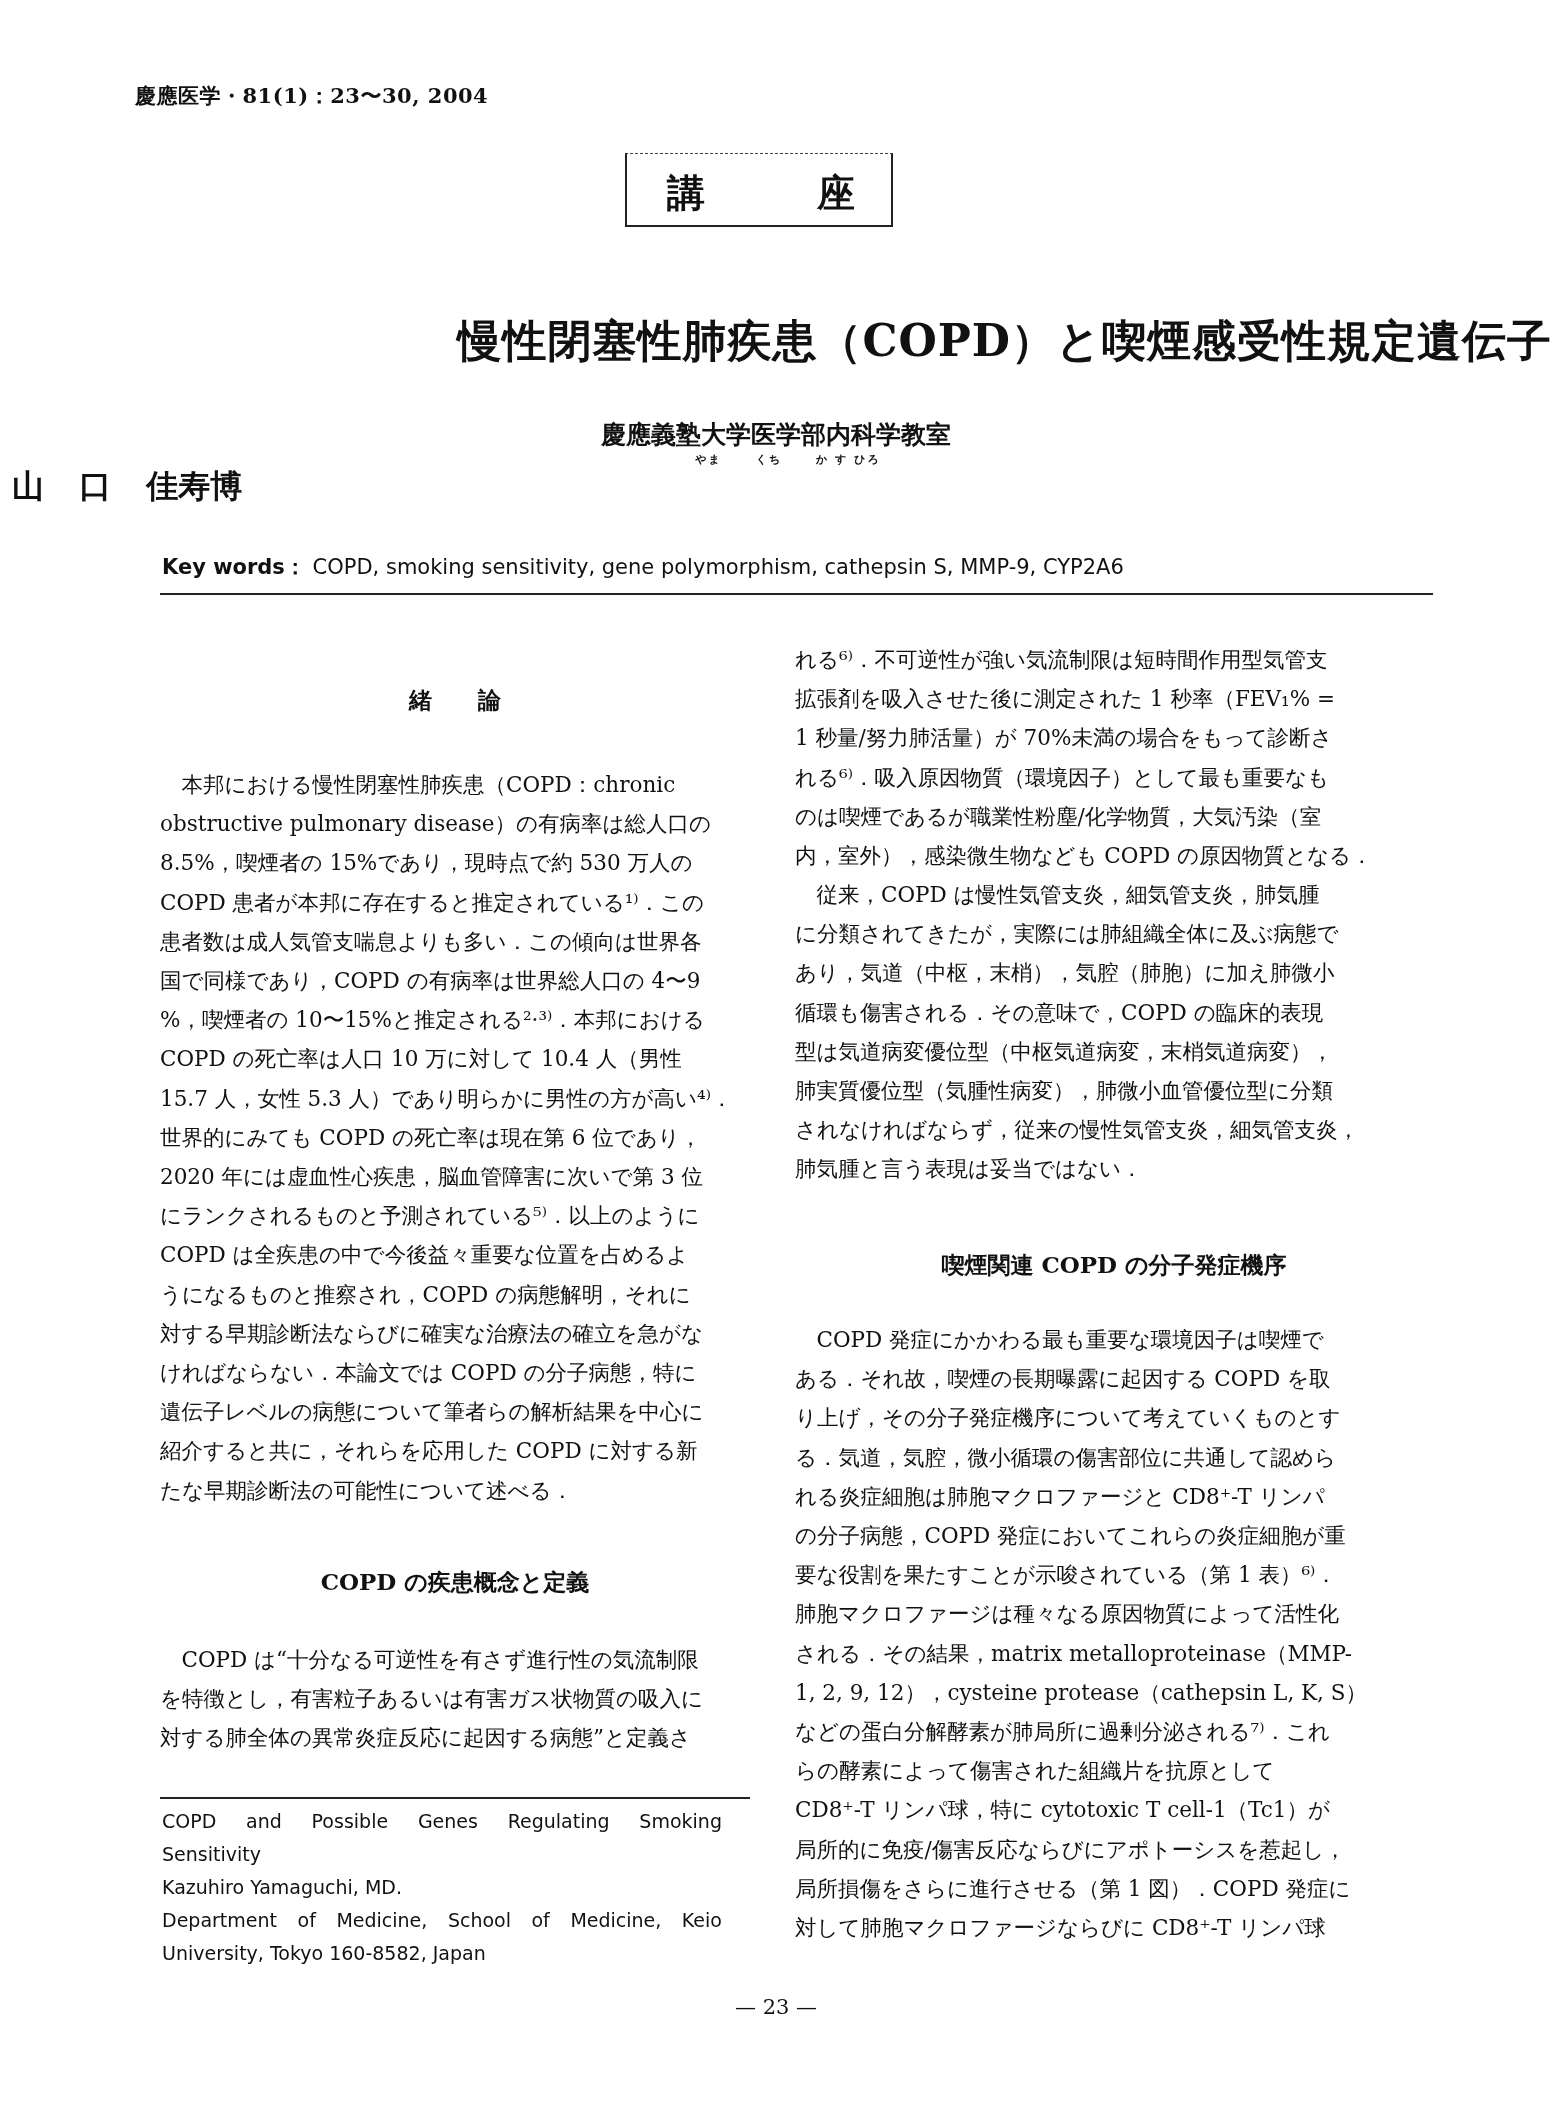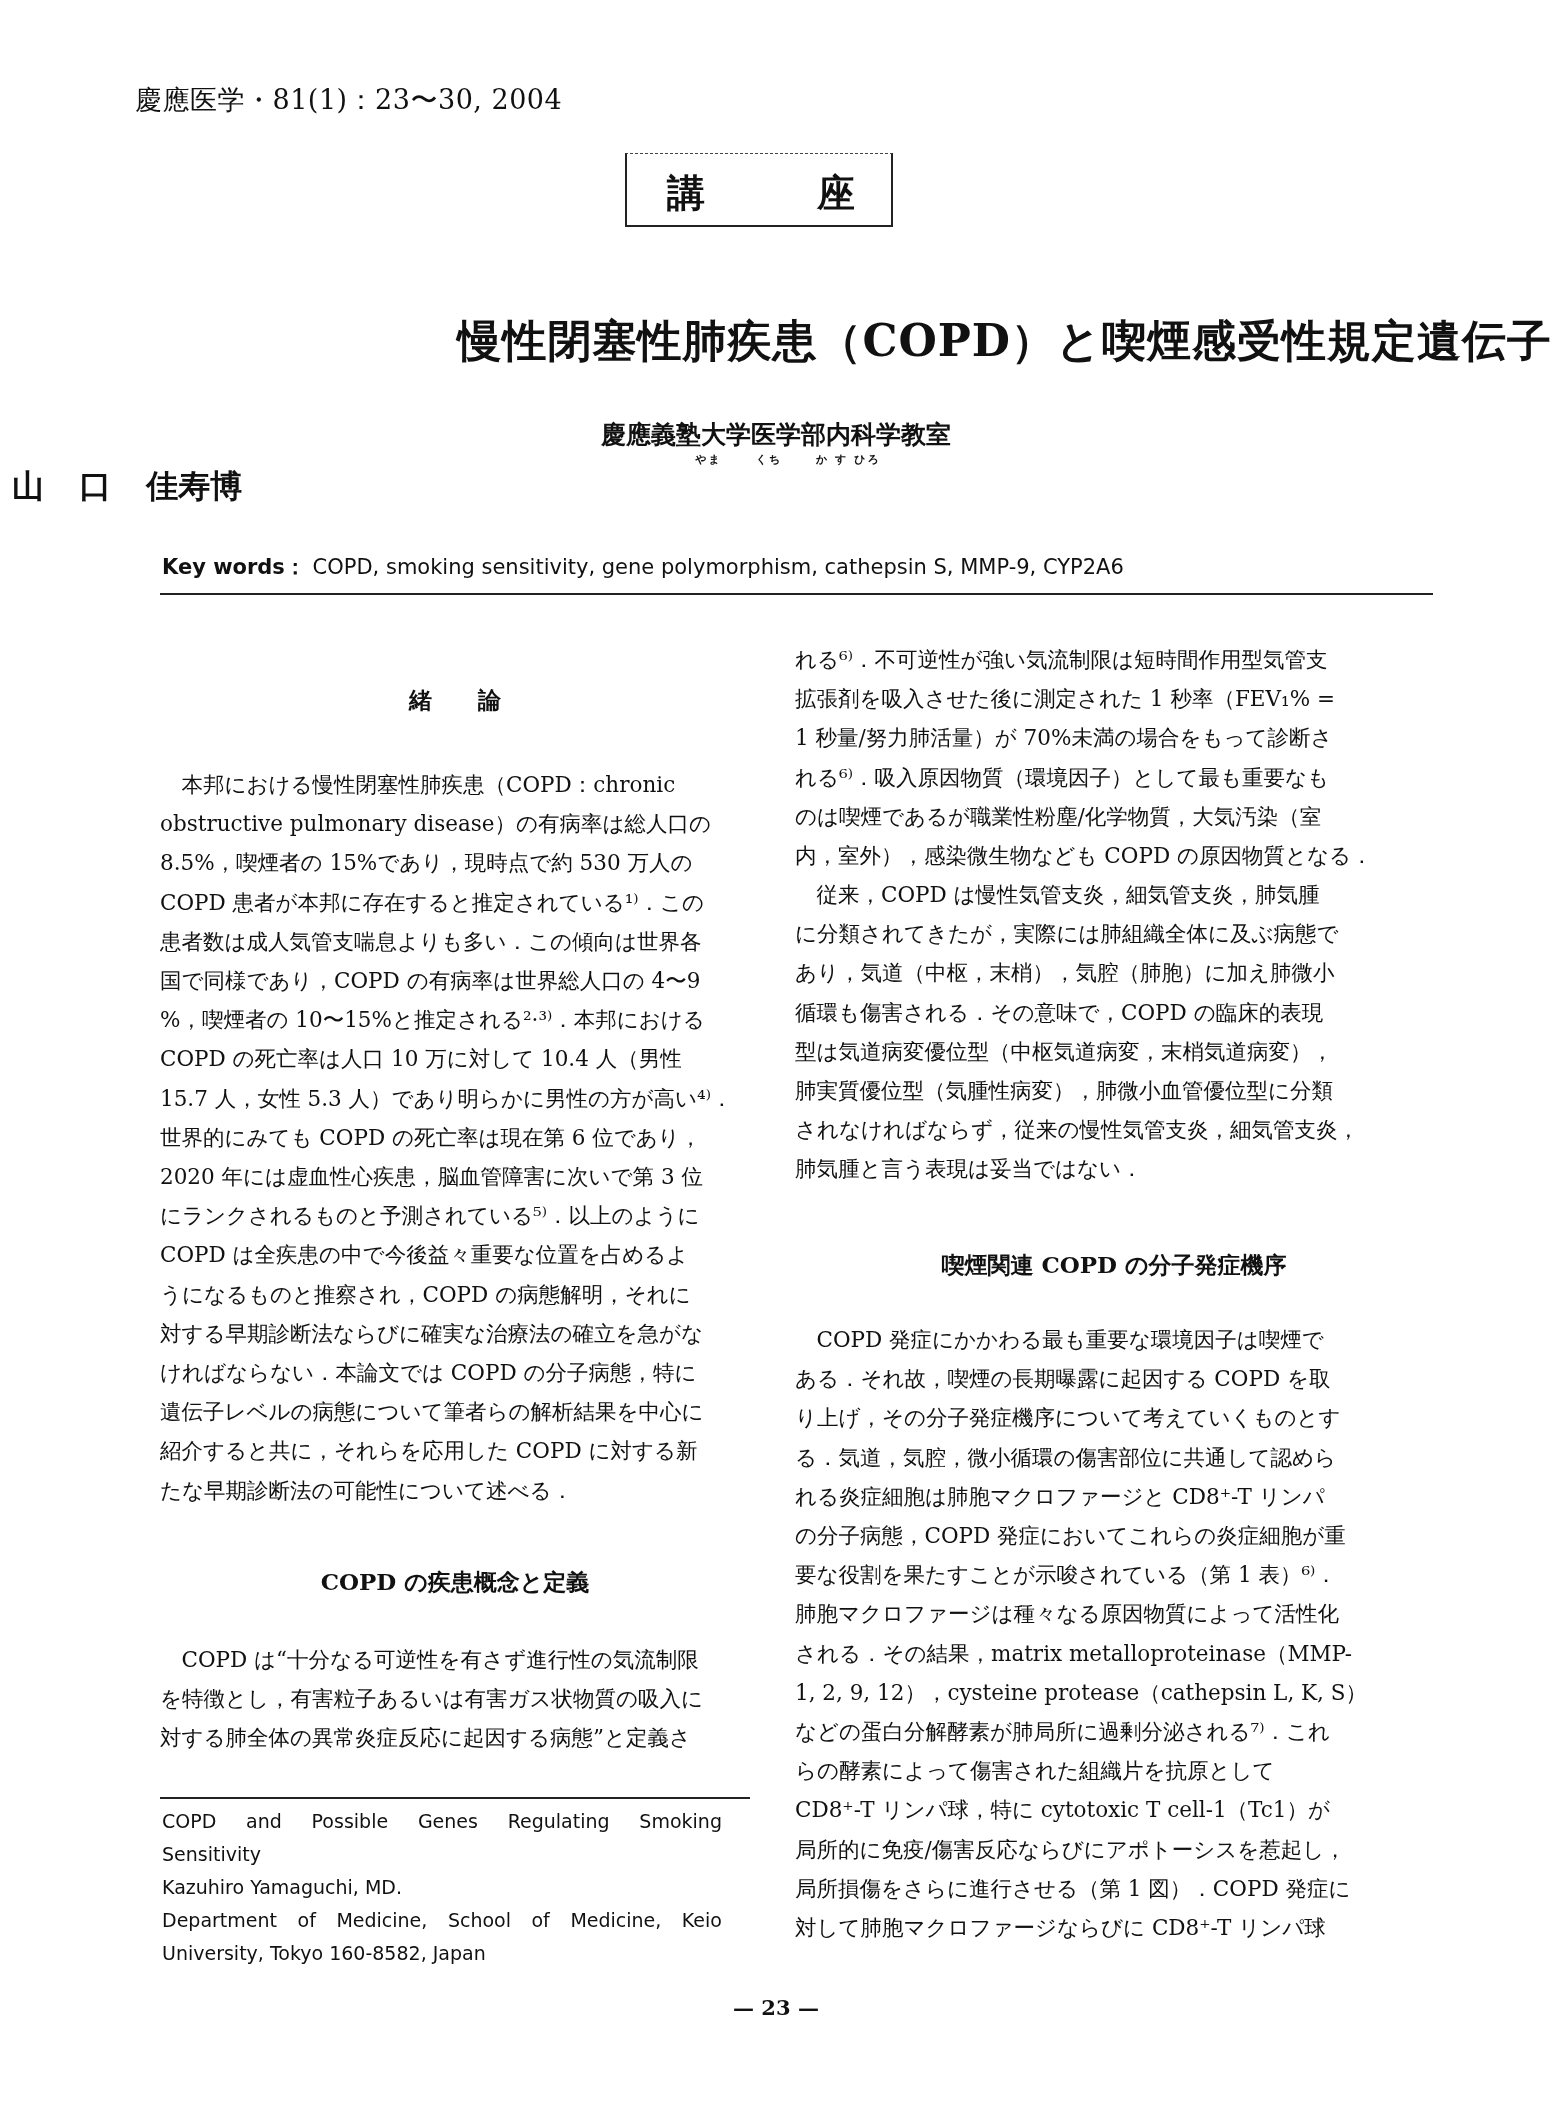--- a/index.html
+++ b/index.html
@@ -1,19 +1,19 @@
 <!DOCTYPE html>
 <html><head>
 <meta charset="utf-8">
 <style>
   html, body { margin:0; padding:0; background:#ffffff; }
   body { width:1552px; height:2123px; position:relative; overflow:hidden;
          font-family: "DejaVu Serif", "Liberation Serif", serif; color:#111; }
   .abs { position:absolute; }
-  .journal { left:135px; top:82px; font-size:27px; font-weight:normal; letter-spacing:0.5px; }
+  .journal { left:135px; top:82px; font-size:21px; font-weight:bold; letter-spacing:0.5px; }
   .kouza-box { left:625px; top:153px; width:268px; height:74px; border:2px solid #222; border-top:1px dashed #444; box-sizing:border-box; }
   .kouza-box span { position:absolute; top:14px; font-size:38px; font-weight:bold; font-family:"DejaVu Sans", sans-serif; }
   .kouza-box .k1 { left:40px; } .kouza-box .k2 { left:190px; }
   .title { left:0; width:1552px; top:312px; text-align:right; font-size:44px; font-weight:bold; letter-spacing:1px; }
   .affil { left:0; width:1552px; top:418px; text-align:center; font-size:25px; font-weight:bold; }
   .ruby { left:0; width:1552px; top:452px; text-align:center; font-size:11px; font-weight:bold; letter-spacing:2px;padding-left:12px; }
   .ruby span { display:inline-block; margin:0 14px; }
   .author { left:0; width:1552px; top:465px; text-align:left; font-size:32px; font-weight:bold; font-family:"DejaVu Sans", sans-serif; }
   .author span { margin:0 12px; }
   .keywords { left:162px; top:553px; font-size:21px; font-family:"DejaVu Sans", sans-serif; }
@@ -21,21 +21,21 @@
   .rule-top { left:160px; top:593px; width:1273px; height:2px; background:#222; }
   .col { font-size:21.5px; line-height:39.2px; text-align:justify; }
   .col-left { left:160px; top:0; width:590px; }
   .col-right { left:795px; top:0; width:638px; }
   .sec-head { font-weight:bold; text-align:center; font-size:23px; }
   .line { white-space:nowrap; }
   .foot-rule { left:160px; top:1797px; width:590px; height:2px; background:#222; }
   .footnote { left:162px; top:1805px; width:560px; font-size:19px; line-height:33px; font-family:"DejaVu Sans", sans-serif; }
   .footnote .fl { white-space:nowrap; }
   .footnote .just { display:flex; justify-content:space-between; }
-  .pagenum { left:0; width:1552px; top:1995px; text-align:center; font-size:21px; font-weight:bold; }
+  .pagenum { left:0; width:1552px; top:1995px; text-align:center; font-size:21px; font-weight:normal; }
 </style>
 </head>
 <body>
 
 <div class="abs journal">慶應医学・81(1)：23〜30, 2004</div>
 
 <div class="abs kouza-box">
   <span class="k1">講</span>
   <span class="k2">座</span>
 </div>

